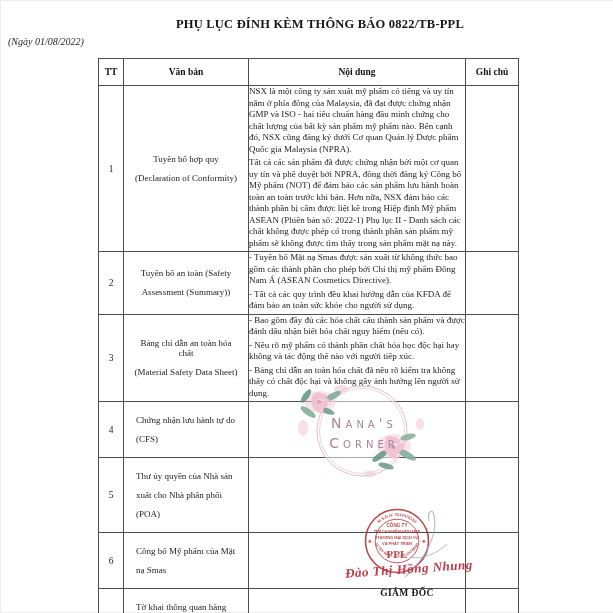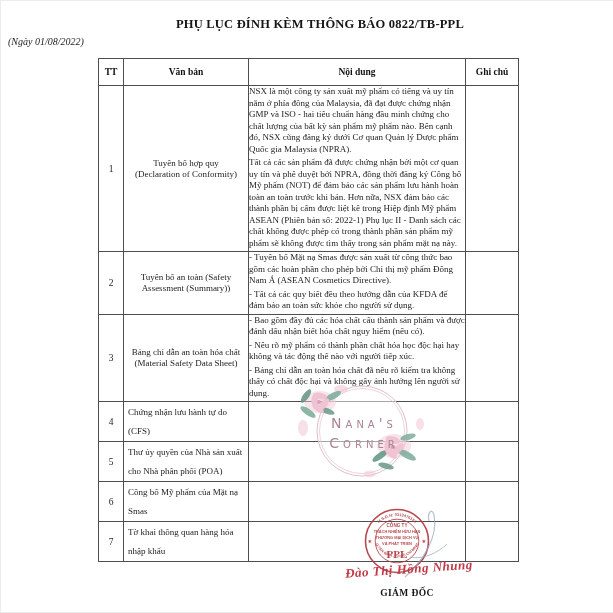--- a/index.html
+++ b/index.html
@@ -18,21 +18,21 @@
     font-size:10px;font-style:italic;color:#222;
   }
   table.doc{
     position:absolute;left:98px;top:58px;width:420px;
     border-collapse:collapse;table-layout:fixed;
   }
   table.doc th,table.doc td{border:1px solid #4e4e4e;padding:0;overflow:hidden;}
   table.doc th{font-size:9.5px;font-weight:bold;text-align:center;height:18px;color:#111;}
   td.tt{text-align:center;font-size:9.5px;vertical-align:middle;}
   td.vb{text-align:center;font-size:9px;line-height:10.6px;padding:1px 3px;vertical-align:middle;}
-  td.vb p{margin:0;}
+  td.vb p{margin:8px;}
   td.nd{vertical-align:top;text-align:left;font-size:9px;line-height:11.5px;padding:1px 4px 0 5px;}
   td.nd p{margin:0 0 2px 0;}
   td.gc{font-size:9px;}
   tr.plain td.vb{text-align:left;vertical-align:top;padding:1px 3px 0 4px;line-height:19px;}
   .wm,.stamp-svg,.flourish{position:absolute;pointer-events:none;}
   .wm{left:288px;top:363px;}
   .stamp-svg{left:352px;top:497px;}
   .signature{
     position:absolute;left:345px;top:562px;width:105px;text-align:center;
     font-size:13px;font-weight:bold;font-style:italic;color:#c23947;
@@ -81,22 +81,22 @@
       <td class="gc"></td>
     </tr>
 
     <tr style="height:61px;">
       <td class="tt">2</td>
       <td class="vb">
         <p>Tuyên bố an toàn (Safety</p>
         <p>Assessment (Summary))</p>
       </td>
       <td class="nd">
-        <p>- Tuyên bố Mặt nạ Smas được sản xuất từ công thức bao gồm các hoàn phần cho phép bởi Chỉ thị mỹ phẩm Đông Nam Á (ASEAN Cosmetics Directive).</p>
-        <p>- Tất cả các quy biết đều theo hướng dẫn của KFDA để đảm bảo an toàn sức khỏe cho người sử dụng.</p>
+        <p>- Tuyên bố Mặt nạ Smas được sản xuất từ không thức bao gồm các thành phần cho phép bởi Chỉ thị mỹ phẩm Đông Nam Á (ASEAN Cosmetics Directive).</p>
+        <p>- Tất cả các quy trình đều khai hướng dẫn của KFDA để đảm bảo an toàn sức khỏe cho người sử dụng.</p>
       </td>
       <td class="gc"></td>
     </tr>
 
     <tr style="height:81px;">
       <td class="tt">3</td>
       <td class="vb">
         <p>Bảng chỉ dẫn an toàn hóa chất</p>
         <p>(Material Safety Data Sheet)</p>
       </td>

